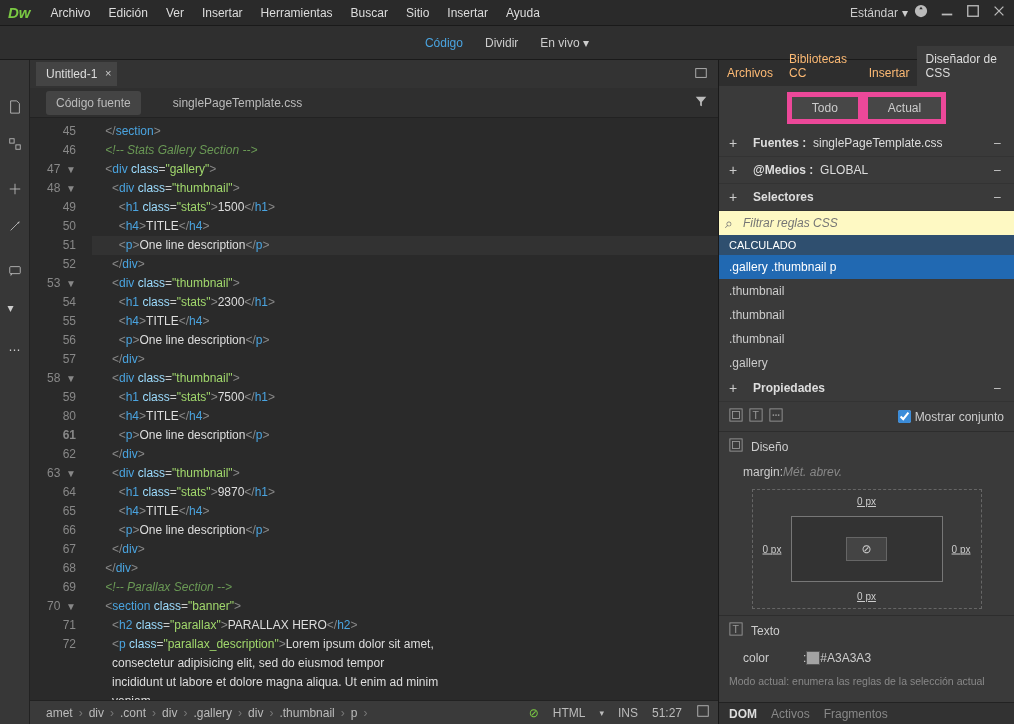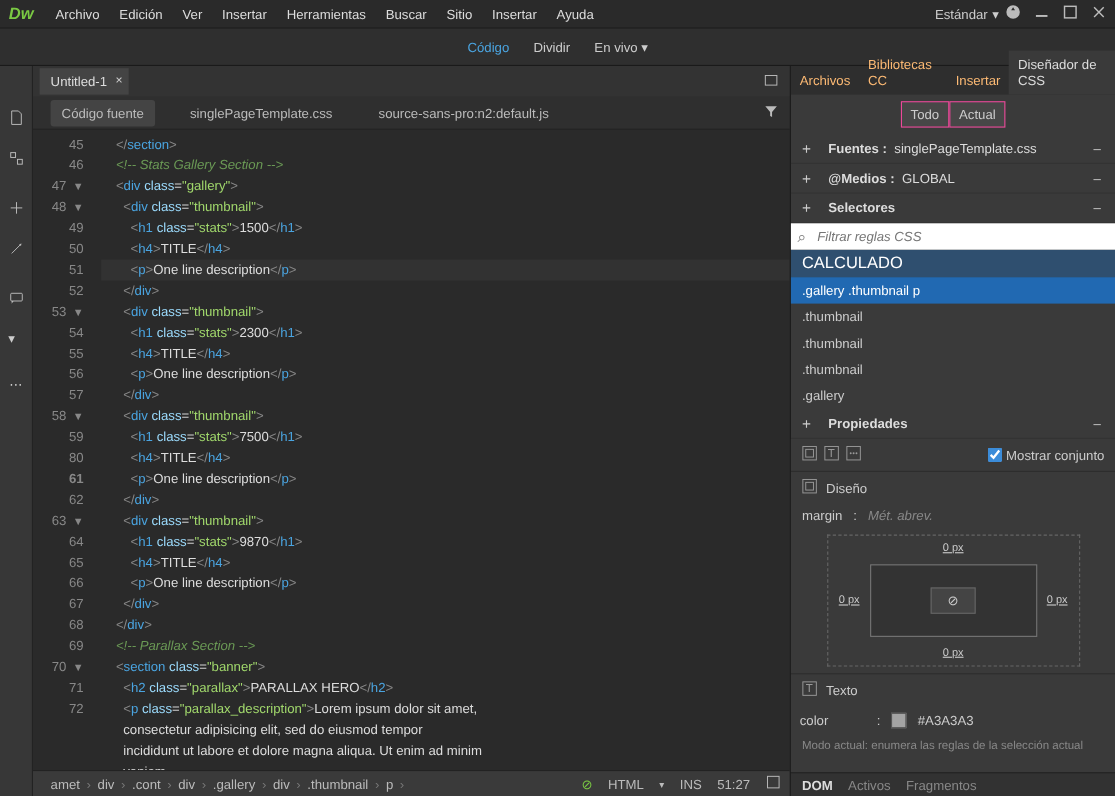--- a/index.html
+++ b/index.html
@@ -39,45 +39,45 @@
 .c-ang { color: #888; }
 .statusbar { height: 24px; background: #3a3a3a; border-top: 1px solid #222; display: flex; align-items: center; padding: 0 8px; gap: 0; color: #bbb; font-size: 11px; }
 .crumb { padding: 2px 8px; cursor: pointer; position: relative;}
 .crumb::after { content:"›"; position:absolute; right:-2px; color:#777;}
 .status-right { margin-left: auto; display: flex; gap: 14px; align-items: center;}
 .right-panel { width: 296px; background: #3a3a3a; display: flex; flex-direction: column; border-left: 1px solid #1a1a1a; }
 .panel-tabs { height: 26px; display: flex; align-items: flex-end; background: #2e2e2e; font-size: 11px; }
 .ptab { padding: 6px 8px; color: #fdba74; cursor: pointer; }
 .ptab.active { background: #3a3a3a; color: #ddd; }
 .toggle-row { display: flex; justify-content: center; padding: 6px; gap: 0; }
-.toggle-row .tg { padding: 4px 8px; background: #474747; color: #ccc; cursor: pointer; border: 1px solid #ec4899;}
+.toggle-row .tg { padding: 4px 20px; background: #474747; color: #ccc; cursor: pointer; border: 5px solid #ec4899;}
 .section-row { display: flex; align-items: center; padding: 5px 10px; border-bottom: 1px solid #333; gap: 10px; color: #ddd;}
 .plus { font-size: 14px; color: #ccc; cursor: pointer; width:14px;}
 .minus { color: #ccc; cursor: pointer; width:10px; margin-left:auto;}
-.filter-input { background: #ffffff; border: none; color: #888; padding: 5px 8px 5px 24px; width: 100%; font-style: italic; }
+.filter-input { background: #fef9c3; border: none; color: #888; padding: 5px 8px 5px 24px; width: 100%; font-style: italic; }
 .sel-list { flex: 0 0 auto; }
-.sel-head { background: #2f4f6f; color: #fff; padding: 4px 10px; font-size: 15px;}
+.sel-head { background: #2f4f6f; color: #fff; padding: 4px 10px; font-size: 11px;}
 .sel-item { padding: 5px 10px; color: #ccc; cursor: pointer; font-size: 12px;}
 .sel-item.sel { background: #2169B2; color: #fff; }
 .props-area { flex: 1; overflow: auto; background: #3a3a3a; }
 .icon-row { display: flex; gap: 6px; padding: 6px 10px; align-items: center;}
 .icon-row .spacer { flex:1;}
 .chk { display: flex; align-items: flex-start; gap: 4px; font-size: 11px; color: #ccc;}
 .chk input { accent-color: #3b8cd9;}
 .group-head { display: flex; align-items: center; gap: 8px; padding: 6px 10px; color: #ccc; border-top:1px solid #2d2d2d;}
-.margin-row { display:flex; align-items:center; padding:4px 10px; gap:10px; color:#ccc; font-size:12px;}
+.margin-row { display:flex; align-items:center; padding:4px 24px; color:#ccc; font-size:12px;}
 .margin-row .abrev { color:#888; font-style: italic;}
 .boxmodel { margin: 6px auto; width: 230px; height: 120px; border: 1px dashed #666; position: relative; background: #3a3a3a;}
 .boxmodel .inner { position: absolute; inset: 26px 38px; border: 1px solid #777; background: #333; display:flex; align-items:center; justify-content:center;}
 .boxmodel .val { position: absolute; font-size: 10px; color: #ccc; text-decoration: underline;}
 .boxmodel .vt { top: 6px; left: 50%; transform: translateX(-50%);}
 .boxmodel .vb { bottom: 6px; left: 50%; transform: translateX(-50%);}
 .boxmodel .vl { left: 10px; top: 50%; transform: translateY(-50%);}
 .boxmodel .vr { right: 10px; top: 50%; transform: translateY(-50%);}
-.color-row { display:flex; align-items:center; gap:10px; padding: 6px 8px;}
+.color-row { display:flex; align-items:center; padding: 6px 24px;}
 .color-sw { width: 14px; height: 14px; border:1px solid #555;}
 .bottom-tabs { height: 22px; background: #323232; display: flex; align-items: center; gap: 14px; padding-left: 10px; font-size: 11px; border-top: 1px solid #222;}
 .bottom-tabs .bt { color: #888; cursor: pointer;}
 .bottom-tabs .bt.active { color: #ddd; font-weight: bold;}
 .info-line { font-size: 10.5px; color: #888; padding: 4px 10px; }
 .highlight-line { background:#323232; display:inline-block; width:100%;}
 .filterwrap { position:relative;}
 .filterwrap::before { content:"⌕"; position:absolute; left:6px; top:4px; color:#777; font-size:14px;}
 </style>
 </head>
@@ -160,21 +160,20 @@
         <span class="x">×</span>
       </div>
       <div class="spacer"></div>
       <span class="ic tabicon"><svg viewBox="0 0 16 16">
             <rect x="2" y="3" width="12" height="10" fill="none" stroke="#bbb"></rect>
           </svg></span>
     </div>
     <div class="subtabrow">
       <span class="st active">Código fuente</span>
       <span class="st">singlePageTemplate.css</span>
-      <span class="st">source-sans-pro:n2:default.js</span>
       <div class="spacer" style="flex:1"></div>
       <span class="ic" style="margin-right:10px;"><svg width="14" height="14" viewBox="0 0 16 16">
             <path d="M2 3h12l-5 6v5l-2-1v-4z" fill="#bbb"></path>
           </svg></span>
     </div>
     <div class="code-area">
       <div class="gutter" id="gutter">
           <div style="height: 19px;">45</div>
           <div style="height: 19px;">46</div>
           <div style="height: 19px;">47<span class="fold"> ▼</span></div>

